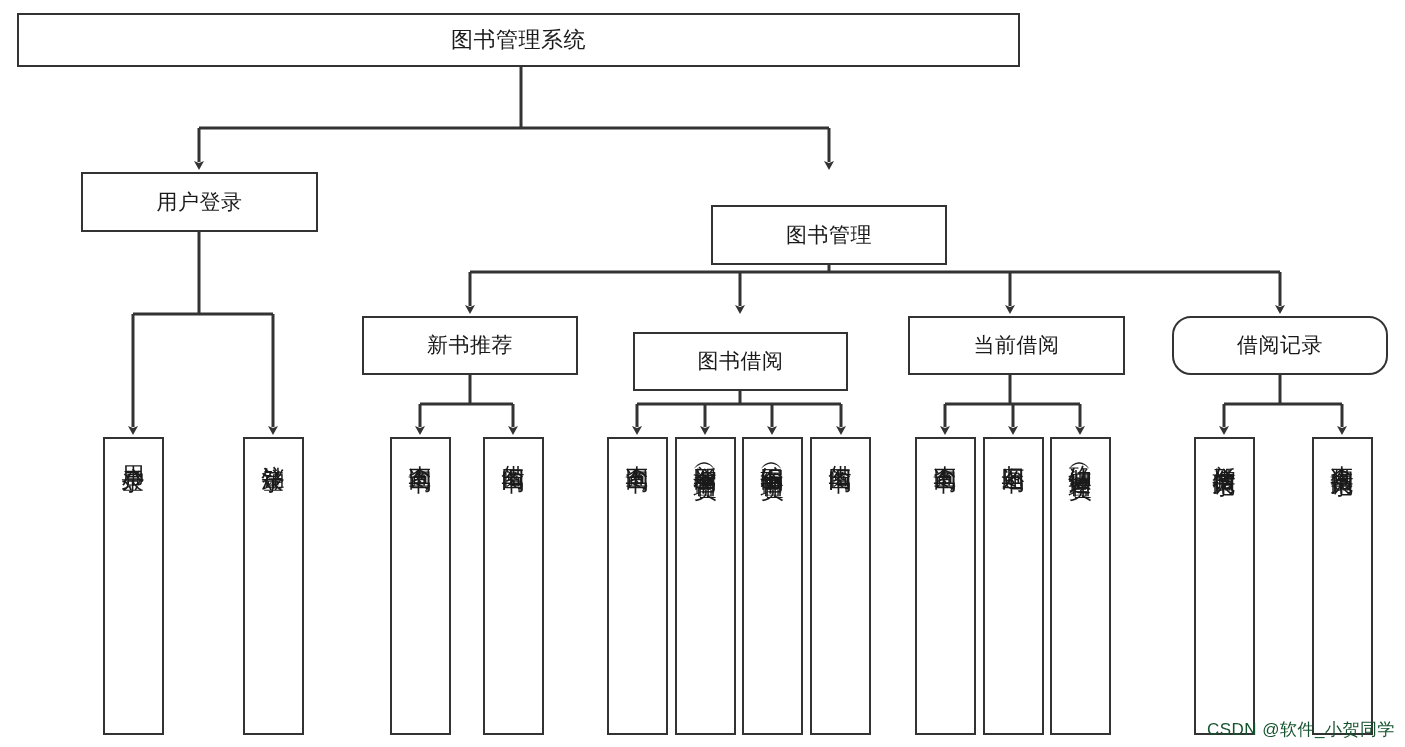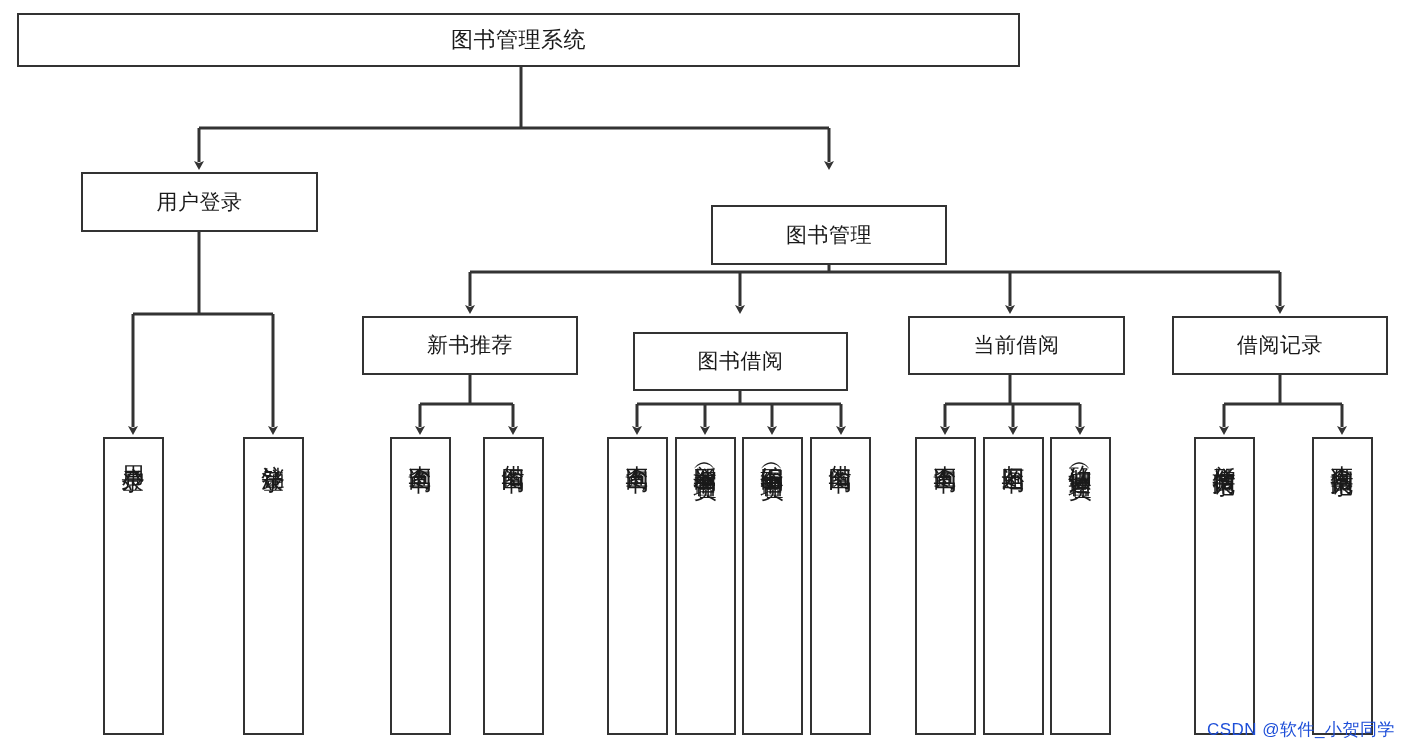--- a/index.html
+++ b/index.html
@@ -61,21 +61,21 @@
     font-size: 23px;
     line-height: 1.05;
     letter-spacing: 2px;
     white-space: nowrap;
   }
   #watermark {
     position: absolute;
     right: 10px;
     bottom: 6px;
     font-size: 17px;
-    color: #1d4ed8;
+    color: #14532d;
     letter-spacing: 0.5px;
     white-space: nowrap;
   }
 </style>
 </head>
 <body>
 
 <div id="diagram">
 
   <svg id="connectors" viewBox="0 0 1405 747" xmlns="http://www.w3.org/2000/svg">
@@ -141,21 +141,21 @@
 
   <div class="node horiz" style="left:362px; top:316px; width:216px; height:59px;">
     <span class="label">新书推荐</span>
   </div>
   <div class="node horiz" style="left:633px; top:316px; width:215px; height:59px;margin-top:16px;">
     <span class="label">图书借阅</span>
   </div>
   <div class="node horiz" style="left:901px; top:316px; width:217px; height:59px;margin-left:7px;">
     <span class="label">当前借阅</span>
   </div>
-  <div class="node horiz" style="left:1172px; top:316px; width:216px; height:59px;">
+  <div class="node horiz" style="left:1172px; top:316px; width:216px; height:59px;border-radius:19px;">
     <span class="label">借阅记录</span>
   </div>
 
   <div class="node vert" style="left:103px; top:437px; width:61px; height:298px;">
     <span class="label">用户登录</span>
   </div>
   <div class="node vert" style="left:243px; top:437px; width:61px; height:298px;">
     <span class="label">注销登录</span>
   </div>
 

